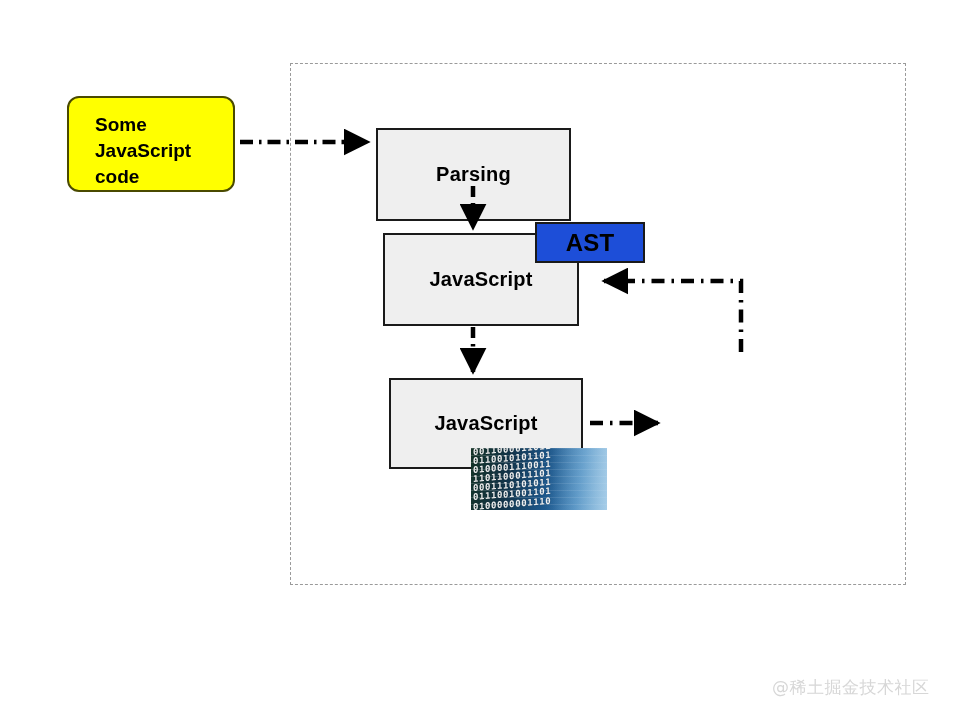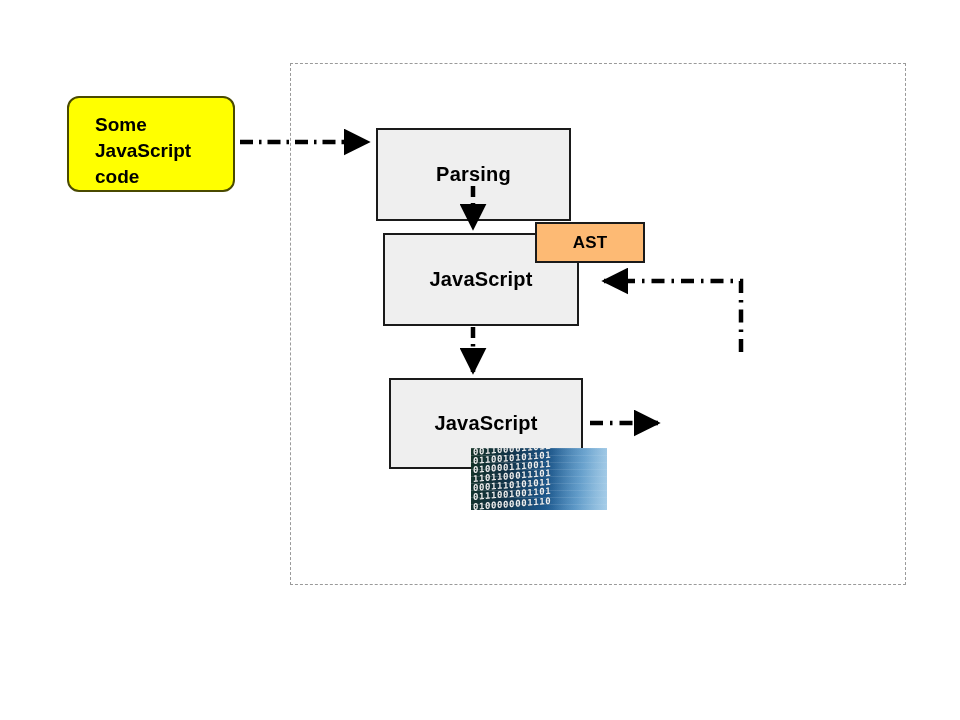--- a/index.html
+++ b/index.html
@@ -38,23 +38,23 @@
     border: 2px solid #1a1a1a;
     display: flex;
     align-items: center;
     justify-content: center;
     color: #000000;
     font-weight: bold;
     font-size: 20px;
     letter-spacing: 0.2px;
   }
   .proc-box.white {
-    background: #fdba74;
+    background: #1d4ed8;
     border-width: 2px;
-    font-size: 17px;
+    font-size: 24px;
   }
 
   #box-parsing     { left: 376px; top: 93px;  width: 195px; height: 93px; margin-top: 35px; }
   #box-compilation { left: 383px; top: 233px; width: 196px; height: 93px; }
   #box-execution   { left: 389px; top: 378px; width: 194px; height: 91px; }
   #box-optimization{ left: 665px; top: 378px; width: 194px; height: 91px; }
   #box-ast         { left: 535px; top: 222px; width: 110px; height: 41px; z-index: 6; }
 
   
   #node-source {
@@ -201,14 +201,15 @@
 
     <g>
       <line x1="590" y1="423" x2="658" y2="423" stroke="#000000" stroke-width="4.5" stroke-dasharray="13 7 2.5 7" marker-end="url(#arrow-r)"></line>
     </g>
 
     <g>
       <path d="M 741 352 L 741 281 L 604 281" fill="none" stroke="#000000" stroke-width="4.5" stroke-dasharray="13 7 2.5 7" marker-end="url(#arrow-r)"></path>
     </g>
   </svg>
 
+  <div id="watermark">@稀土掘金技术社区</div>
 
 </div>
 
 </body></html>

